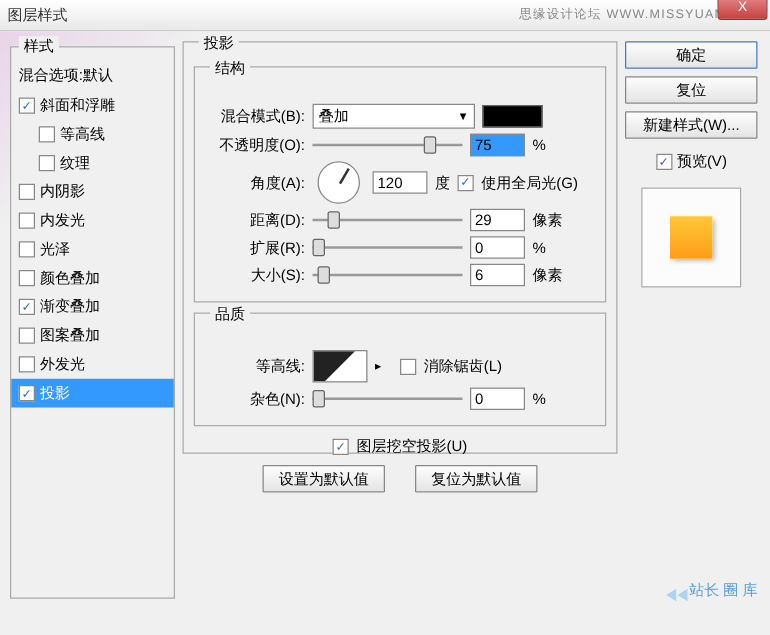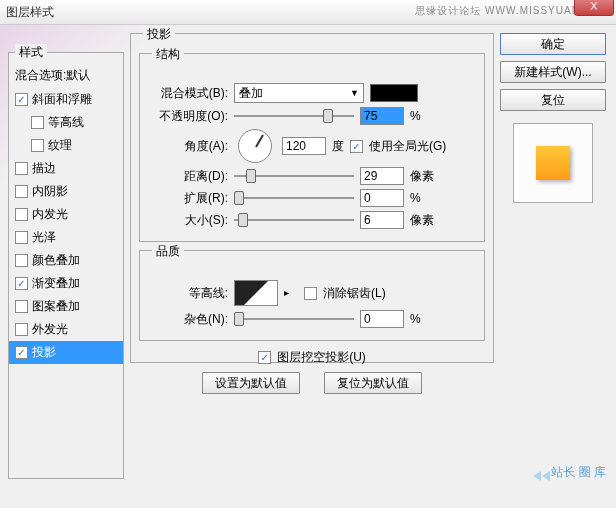--- a/index.html
+++ b/index.html
@@ -2,21 +2,21 @@
 <html><head>
 <meta charset="utf-8">
 <style>
 *{box-sizing:border-box;margin:0;padding:0;font-family:"Microsoft YaHei","SimSun",sans-serif;font-size:12px}
 body{background:#f0f0f0;width:616px;height:508px;overflow:hidden}
 .titlebar{height:25px;background:linear-gradient(#fff,#e8e8e8);border-bottom:1px solid #ccc;display:flex;align-items:center;padding:0 6px;position:relative}
 .titlebar-text{color:#333}
 .titlebar-right{position:absolute;right:6px;top:4px;font-size:10px;color:#888;letter-spacing:1px}
 .close-btn{position:absolute;right:2px;top:-2px;width:40px;height:18px;background:linear-gradient(#e08080,#c84040);border:1px solid #a03030;border-radius:0 0 3px 3px;color:#fff;text-align:center;line-height:14px;font-size:11px}
 .main{display:flex;height:462px;background:linear-gradient(135deg,#e8d4e8 0%,#f0f0f0 15%,#f0f0f0 100%);position:relative}
-.left-panel{width:116px;margin:19px 0 8px 8px}
+.left-panel{width:132px;margin:4px 0 8px 8px}
 .fieldset{border:1px solid #aaa;background:#f0f0f0}
 .fieldset-legend{padding:0 4px;background:#f0f0f0;margin-left:6px}
 .style-list{padding:2px 0}
 .style-item{padding:3px 6px;display:flex;align-items:center;gap:4px}
 .style-item.header{padding:4px 6px}
 .style-item.selected{background:#3399ff;color:#fff}
 .style-item.indented{padding-left:22px}
 .chk{width:13px;height:13px;border:1px solid #888;background:#fff;display:inline-flex;align-items:center;justify-content:center;font-size:10px;color:#3366cc}
 .chk.checked::after{content:"✓"}
 .center-panel{flex:1;margin:8px 6px 8px 6px;position:relative}
@@ -69,24 +69,20 @@
       <div class="style-item indented">
           <span class="chk"></span>
           <span>等高线</span>
         </div>
       <div class="style-item indented">
           <span class="chk"></span>
           <span>纹理</span>
         </div>
       <div class="style-item">
           <span class="chk"></span>
-          <span>描边</span>
-        </div>
-      <div class="style-item">
-          <span class="chk"></span>
           <span>内阴影</span>
         </div>
       <div class="style-item">
           <span class="chk"></span>
           <span>内发光</span>
         </div>
       <div class="style-item">
           <span class="chk"></span>
           <span>光泽</span>
         </div>
@@ -206,22 +202,26 @@
       </div>
       <div class="btn-row">
         <div class="btn">设置为默认值</div>
         <div class="btn">复位为默认值</div>
       </div>
     </fieldset>
   </div>
 
   <div class="right-panel">
     <div class="btn" style="border-color:#4a7ac8">确定</div>
+    <div class="btn">复位</div>
     <div class="btn">新建样式(W)...</div>
-    <div class="btn">复位</div>
+    <div class="preview-row">
+      <span class="chk checked"></span>
+      <span>预览(V)</span>
+    </div>
     <div class="preview-box">
       <div class="preview-sq"></div>
     </div>
   </div>
 
   <div class="watermark">
     <span class="tri"></span>
     <span class="tri"></span>
     <span>站长 圈 库</span>
   </div>

